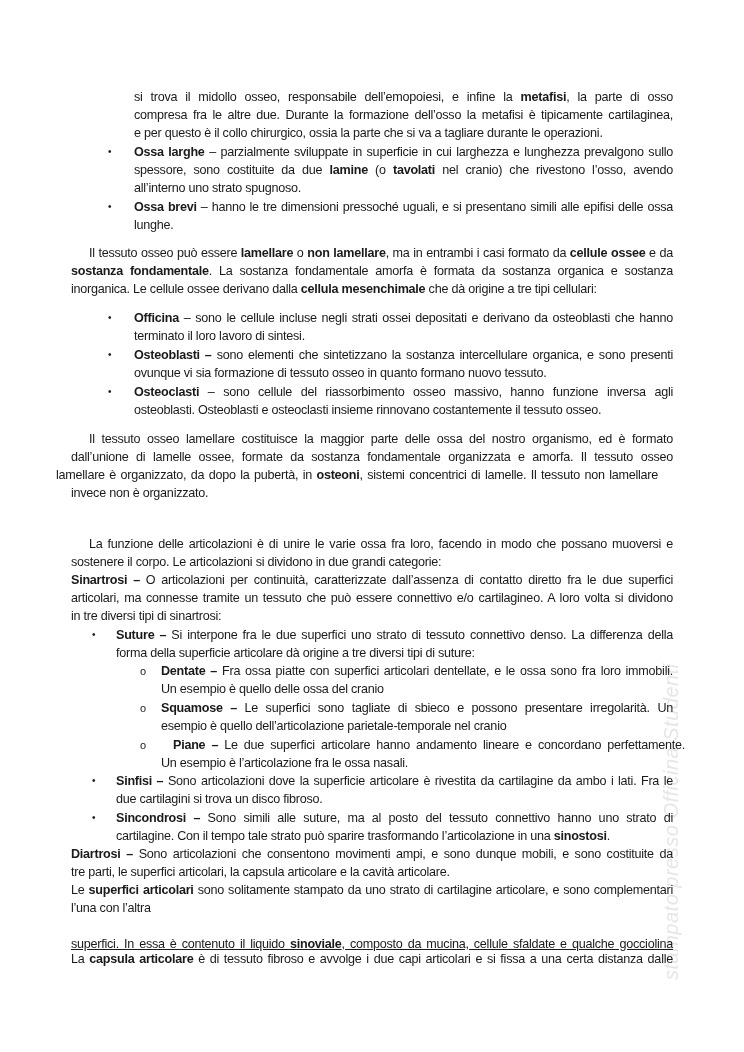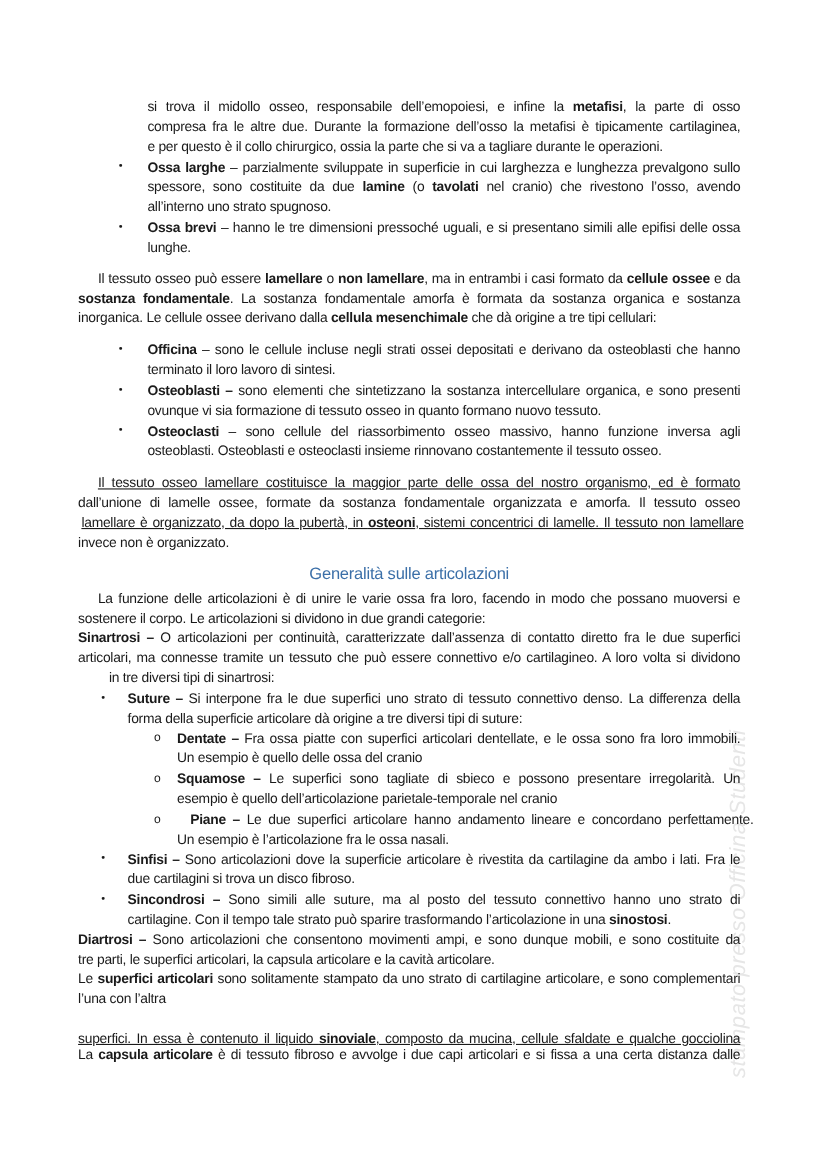--- a/index.html
+++ b/index.html
@@ -16,21 +16,20 @@
              font-size: 15px; line-height: 20px; color: #3b6fa8; letter-spacing: -0.2px; }
   .watermark { position: absolute; left: 660px; top: 980px; transform-origin: 0 0;
                transform: rotate(-90deg); font-size: 20px; font-style: italic;
                color: #e6e6e6; white-space: nowrap; letter-spacing: 0.5px; }
 </style>
 </head>
 <body>
 
 <div class="page">
   <div class="watermark">stampato presso Officina Studenti</div>
-  <div class="heading">Generalità sulle articolazioni</div>
   <div id="lines">
       <div class="line justify" style="left: 134px; top: 88px; width: 539px;"><span>si trova il midollo osseo, responsabile dell’emopoiesi, e infine la </span><b>metafisi</b><span>, la parte di osso</span></div>
       <div class="line justify" style="left: 134px; top: 106px; width: 539px;"><span>compresa fra le altre due. Durante la formazione dell’osso la metafisi è tipicamente cartilaginea,</span></div>
       <div class="line" style="left: 134px; top: 124px; width: 539px;"><span>e per questo è il collo chirurgico, ossia la parte che si va a tagliare durante le operazioni.</span></div>
       <span class="bullet" style="left: 108px; top: 143px;">•</span>
       <div class="line justify" style="left: 134px; top: 143px; width: 539px;"><b>Ossa larghe</b><span> – parzialmente sviluppate in superficie in cui larghezza e lunghezza prevalgono sullo</span></div>
       <div class="line justify" style="left: 134px; top: 161px; width: 539px;"><span>spessore, sono costituite da due </span><b>lamine</b><span> (o </span><b>tavolati</b><span> nel cranio) che rivestono l’osso, avendo</span></div>
       <div class="line" style="left: 134px; top: 179px; width: 539px;"><span>all’interno uno strato spugnoso.</span></div>
       <span class="bullet" style="left: 108px; top: 198px;">•</span>
       <div class="line justify" style="left: 134px; top: 198px; width: 539px;"><b>Ossa brevi</b><span> – hanno le tre dimensioni pressoché uguali, e si presentano simili alle epifisi delle ossa</span></div>
@@ -40,29 +39,29 @@
       <div class="line" style="left: 71px; top: 280px; width: 602px;"><span>inorganica. Le cellule ossee derivano dalla </span><b>cellula mesenchimale</b><span> che dà origine a tre tipi cellulari:</span></div>
       <span class="bullet" style="left: 108px; top: 309px;">•</span>
       <div class="line justify" style="left: 134px; top: 309px; width: 539px;"><b>Officina</b><span> – sono le cellule incluse negli strati ossei depositati e derivano da osteoblasti che hanno</span></div>
       <div class="line" style="left: 134px; top: 327px; width: 539px;"><span>terminato il loro lavoro di sintesi.</span></div>
       <span class="bullet" style="left: 108px; top: 346px;">•</span>
       <div class="line justify" style="left: 134px; top: 346px; width: 539px;"><b>Osteoblasti –</b><span> sono elementi che sintetizzano la sostanza intercellulare organica, e sono presenti</span></div>
       <div class="line" style="left: 134px; top: 364px; width: 539px;"><span>ovunque vi sia formazione di tessuto osseo in quanto formano nuovo tessuto.</span></div>
       <span class="bullet" style="left: 108px; top: 383px;">•</span>
       <div class="line justify" style="left: 134px; top: 383px; width: 539px;"><b>Osteoclasti</b><span> – sono cellule del riassorbimento osseo massivo, hanno funzione inversa agli</span></div>
       <div class="line" style="left: 134px; top: 401px; width: 539px;"><span>osteoblasti. Osteoblasti e osteoclasti insieme rinnovano costantemente il tessuto osseo.</span></div>
-      <div class="line justify" style="left: 89px; top: 430px; width: 584px; text-decoration: underline;"><span>Il tessuto osseo lamellare costituisce la maggior parte delle ossa del nostro organismo, ed è formato</span></div>
+      <div class="line justify" style="left: 89px; top: 430px; width: 584px;"><span>Il tessuto osseo lamellare costituisce la maggior parte delle ossa del nostro organismo, ed è formato</span></div>
       <div class="line justify" style="left: 71px; top: 448px; width: 602px;"><span>dall’unione di lamelle ossee, formate da sostanza fondamentale organizzata e amorfa. Il tessuto osseo</span></div>
-      <div class="line justify" style="left: 74px; top: 466px; width: 602px; text-decoration: underline;"><span>lamellare è organizzato, da dopo la pubertà, in </span><b>osteoni</b><span>, sistemi concentrici di lamelle. Il tessuto non lamellare</span></div>
+      <div class="line justify" style="left: 56px; top: 466px; width: 602px;"><span>lamellare è organizzato, da dopo la pubertà, in </span><b>osteoni</b><span>, sistemi concentrici di lamelle. Il tessuto non lamellare</span></div>
       <div class="line" style="left: 71px; top: 484px; width: 602px;"><span>invece non è organizzato.</span></div>
       <div class="line justify" style="left: 89px; top: 535px; width: 584px;"><span>La funzione delle articolazioni è di unire le varie ossa fra loro, facendo in modo che possano muoversi e</span></div>
       <div class="line" style="left: 71px; top: 553px; width: 602px;"><span>sostenere il corpo. Le articolazioni si dividono in due grandi categorie:</span></div>
       <div class="line justify" style="left: 71px; top: 571px; width: 602px;"><b>Sinartrosi –</b><span> O articolazioni per continuità, caratterizzate dall’assenza di contatto diretto fra le due superfici</span></div>
       <div class="line justify" style="left: 71px; top: 589px; width: 602px;"><span>articolari, ma connesse tramite un tessuto che può essere connettivo e/o cartilagineo. A loro volta si dividono</span></div>
-      <div class="line" style="left: 71px; top: 607px; width: 602px; margin-left: 28px;"><span>in tre diversi tipi di sinartrosi:</span></div>
+      <div class="line" style="left: 71px; top: 607px; width: 602px;"><span>in tre diversi tipi di sinartrosi:</span></div>
       <span class="bullet" style="left: 92px; top: 626px;">•</span>
       <div class="line justify" style="left: 116px; top: 626px; width: 557px;"><b>Suture –</b><span> Si interpone fra le due superfici uno strato di tessuto connettivo denso. La differenza della</span></div>
       <div class="line" style="left: 116px; top: 644px; width: 557px;"><span>forma della superficie articolare dà origine a tre diversi tipi di suture:</span></div>
       <span class="sub-bullet" style="left: 140px; top: 662px;">o</span>
       <div class="line justify" style="left: 161px; top: 662px; width: 512px;"><b>Dentate –</b><span> Fra ossa piatte con superfici articolari dentellate, e le ossa sono fra loro immobili.</span></div>
       <div class="line" style="left: 161px; top: 680px; width: 512px;"><span>Un esempio è quello delle ossa del cranio</span></div>
       <span class="sub-bullet" style="left: 140px; top: 699px;">o</span>
       <div class="line justify" style="left: 161px; top: 699px; width: 512px;"><b>Squamose –</b><span> Le superfici sono tagliate di sbieco e possono presentare irregolarità. Un</span></div>
       <div class="line" style="left: 161px; top: 717px; width: 512px;"><span>esempio è quello dell’articolazione parietale-temporale nel cranio</span></div>
       <span class="sub-bullet" style="left: 140px; top: 736px;">o</span>

